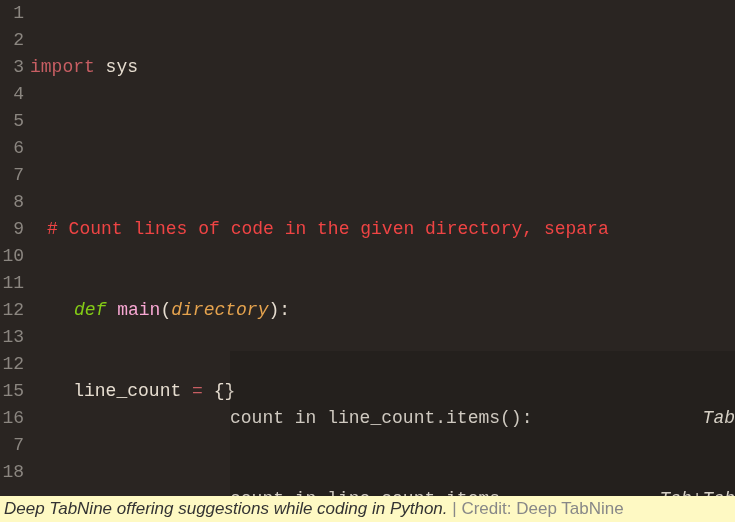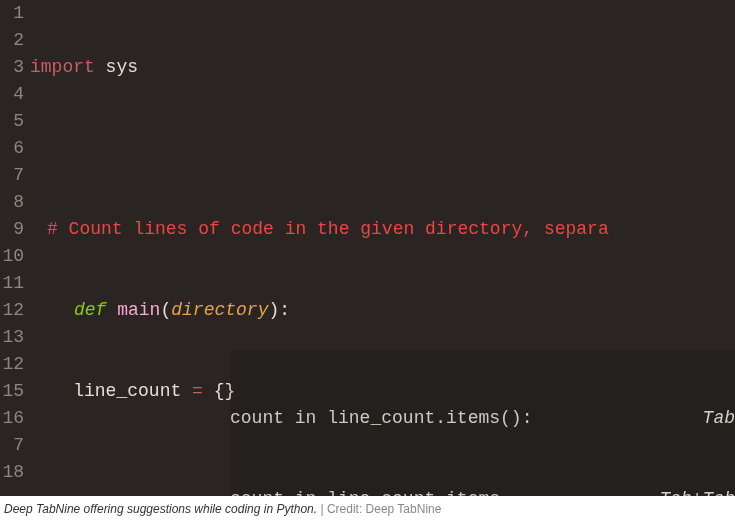--- a/index.html
+++ b/index.html
@@ -54,24 +54,24 @@
     justify-content: space-between;
     height: 27px;
     color: #cfc9c0;
   }
   .suggest-row .left { white-space: pre; }
   .suggest-row .key { font-style: italic; color: #d6d0c5; }
   .caption-bar {
     position: absolute;
     left: 0; right: 0; bottom: 0;
     height: 26px;
-    background: #ffffff;
+    background: #fef9c3;
     color: #333;
     font-family: Arial, Helvetica, sans-serif;
-    font-size: 12px;
+    font-size: 17px;
     line-height: 26px;
     padding-left: 4px;
   }
   .caption-desc { font-style: italic; color: #333; }
   .caption-sep  { color: #888; }
   .caption-credit { color: #888; }
 </style>
 </head>
 <body>
 

